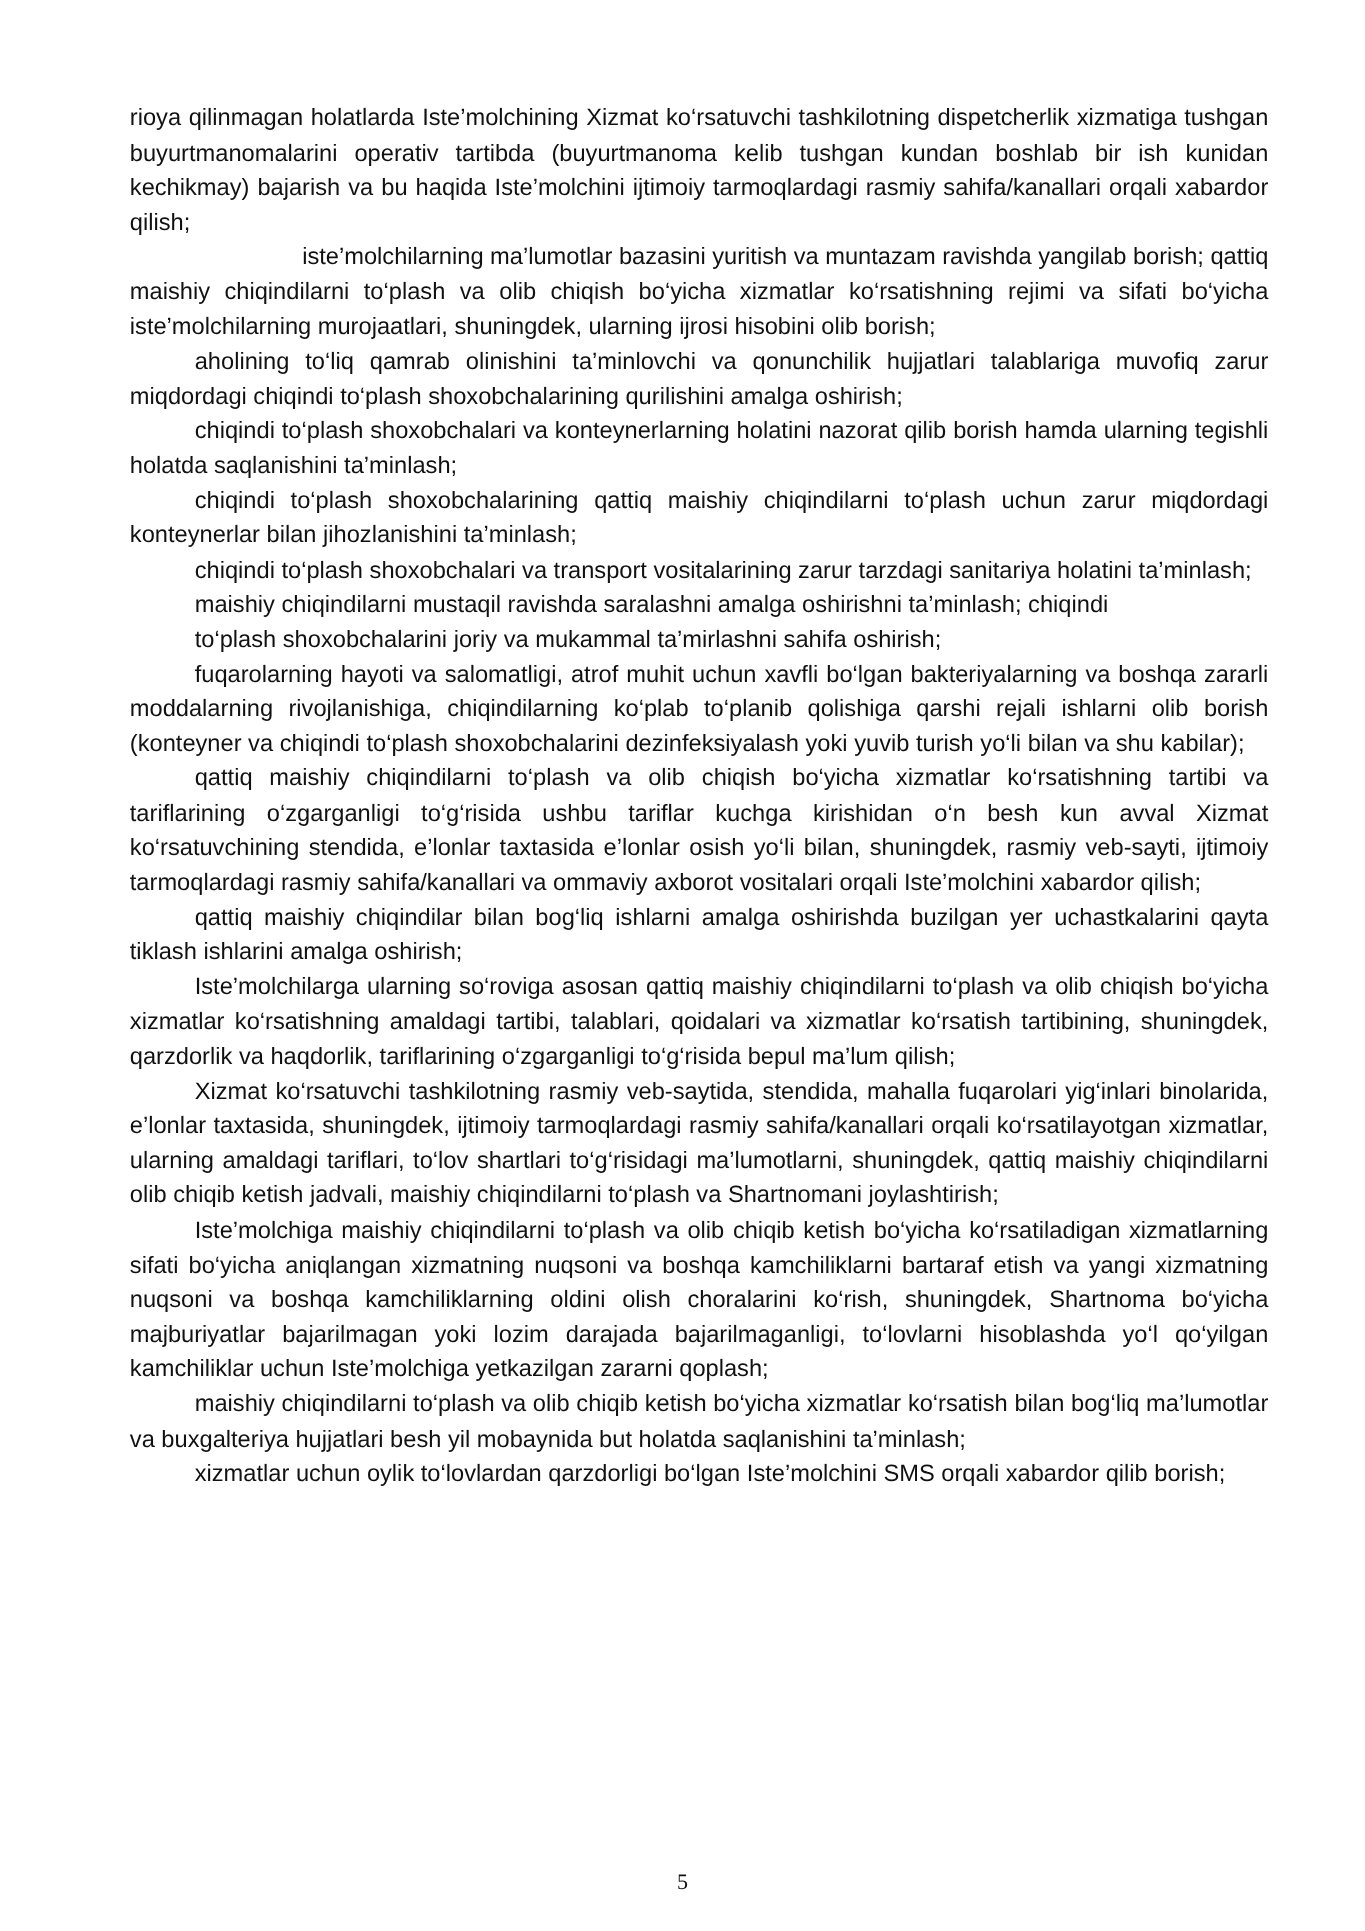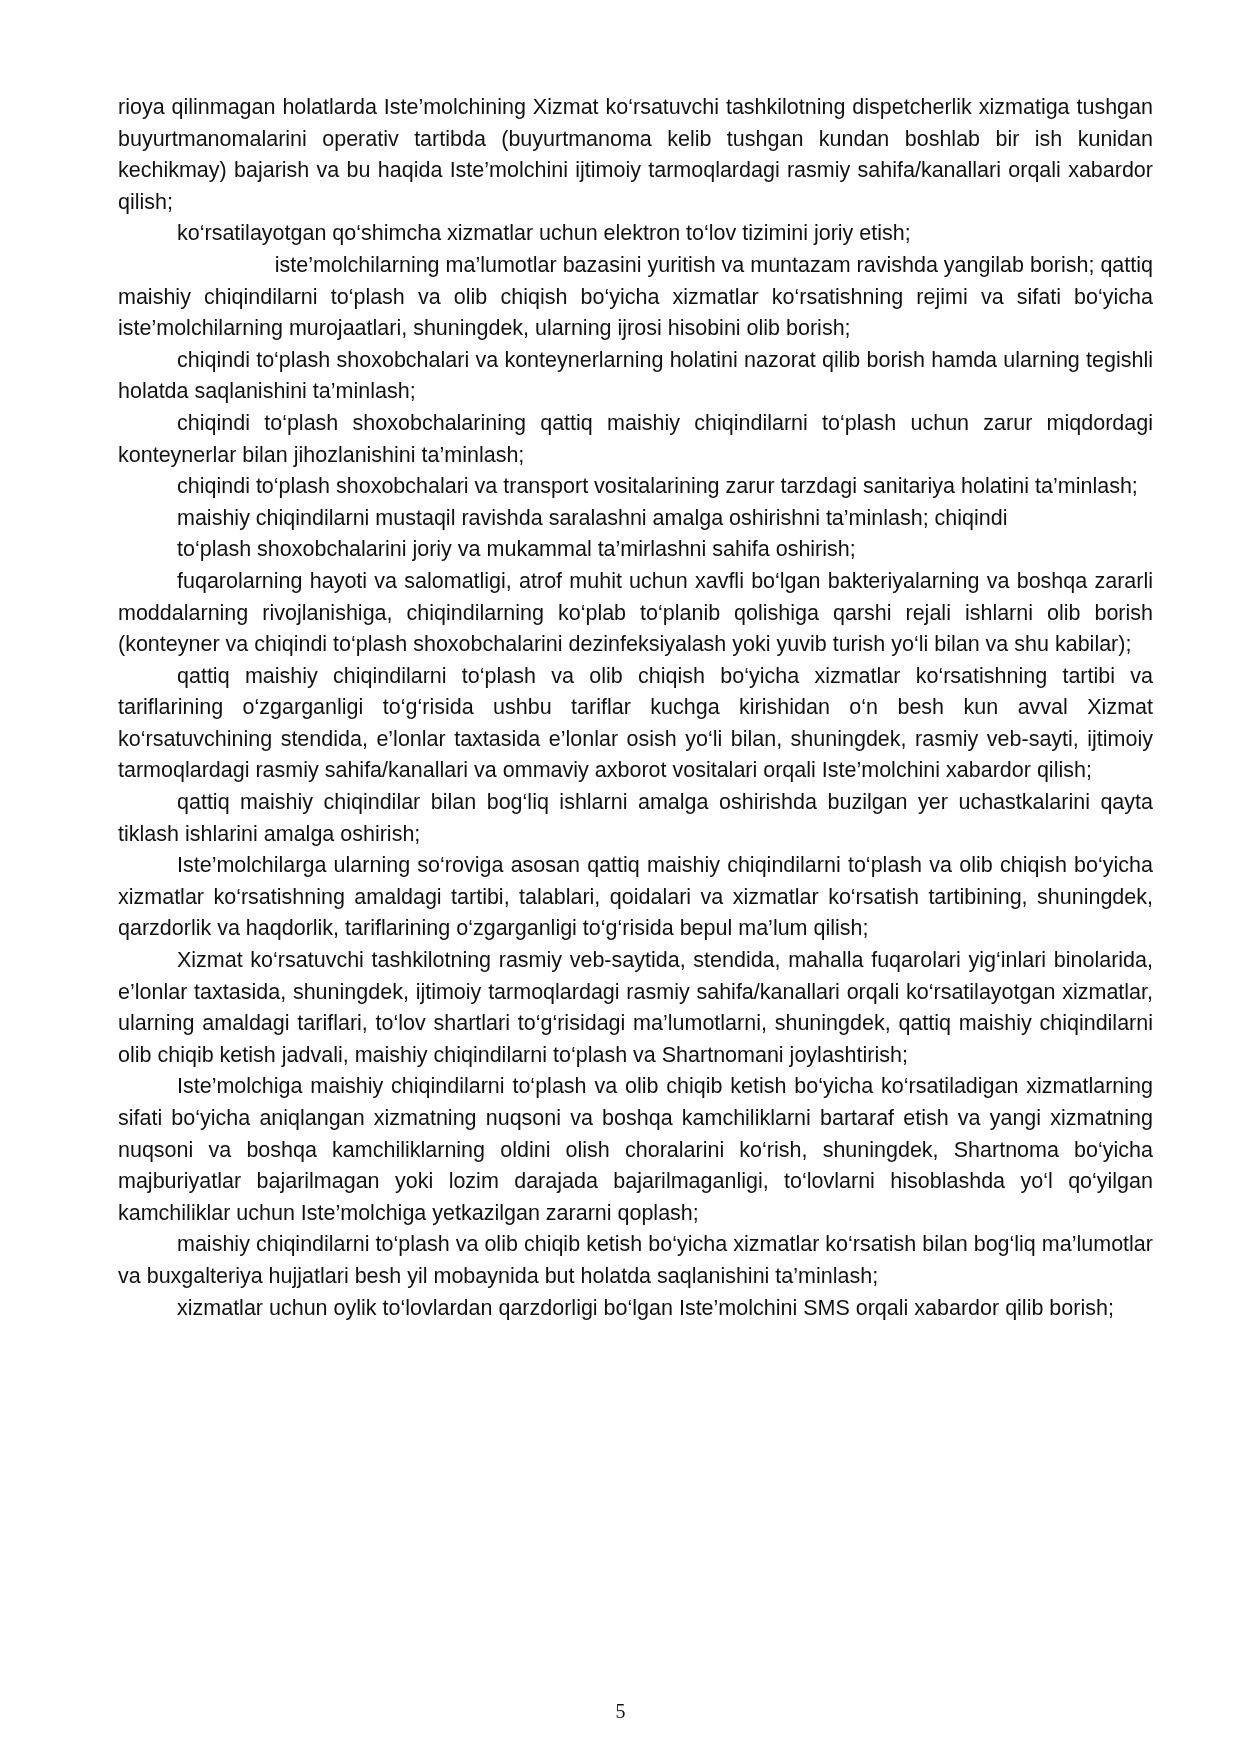--- a/index.html
+++ b/index.html
@@ -17,23 +17,23 @@
     text-align: center;
     font-family: "Liberation Serif", "DejaVu Serif", serif;
     font-size: 20px; color: #111111;
   }
 </style>
 </head>
 <body>
 
 <div class="page">
   <p class="para noindent">rioya qilinmagan holatlarda Iste’molchining Xizmat ko‘rsatuvchi tashkilotning dispetcherlik xizmatiga tushgan buyurtmanomalarini operativ tartibda (buyurtmanoma kelib tushgan kundan boshlab bir ish kunidan kechikmay) bajarish va bu haqida Iste’molchini ijtimoiy tarmoqlardagi rasmiy sahifa/kanallari orqali xabardor qilish;</p>
-  <p class="para">ko‘rsatilayotgan qo‘shimcha xizmatlar uchun elektron to‘lov tizimini joriy etish;</p>
   <p class="para" style="text-align:right">iste’molchilarning ma’lumotlar bazasini yuritish va muntazam ravishda yangilab borish; qattiq</p>
   <p class="para" style="text-indent:0;padding-left:0">maishiy chiqindilarni to‘plash va olib chiqish bo‘yicha xizmatlar ko‘rsatishning rejimi va sifati bo‘yicha iste’molchilarning murojaatlari, shuningdek, ularning ijrosi hisobini olib borish;</p>
+  <p class="para">aholining to‘liq qamrab olinishini ta’minlovchi va qonunchilik hujjatlari talablariga muvofiq zarur miqdordagi chiqindi to‘plash shoxobchalarining qurilishini amalga oshirish;</p>
   <p class="para">chiqindi to‘plash shoxobchalari va konteynerlarning holatini nazorat qilib borish hamda ularning tegishli holatda saqlanishini ta’minlash;</p>
   <p class="para">chiqindi to‘plash shoxobchalarining qattiq maishiy chiqindilarni to‘plash uchun zarur miqdordagi konteynerlar bilan jihozlanishini ta’minlash;</p>
   <p class="para">chiqindi to‘plash shoxobchalari va transport vositalarining zarur tarzdagi sanitariya holatini ta’minlash;</p>
   <p class="para" style="text-align:left">maishiy chiqindilarni mustaqil ravishda saralashni amalga oshirishni ta’minlash; chiqindi</p>
   <p class="para">to‘plash shoxobchalarini joriy va mukammal ta’mirlashni sahifa oshirish;</p>
   <p class="para">fuqarolarning hayoti va salomatligi, atrof muhit uchun xavfli bo‘lgan bakteriyalarning va boshqa zararli moddalarning rivojlanishiga, chiqindilarning ko‘plab to‘planib qolishiga qarshi rejali ishlarni olib borish (konteyner va chiqindi to‘plash shoxobchalarini dezinfeksiyalash yoki yuvib turish yo‘li bilan va shu kabilar);</p>
   <p class="para">qattiq maishiy chiqindilarni to‘plash va olib chiqish bo‘yicha xizmatlar ko‘rsatishning tartibi va tariflarining o‘zgarganligi to‘g‘risida ushbu tariflar kuchga kirishidan o‘n besh kun avval Xizmat ko‘rsatuvchining stendida, e’lonlar taxtasida e’lonlar osish yo‘li bilan, shuningdek, rasmiy veb-sayti, ijtimoiy tarmoqlardagi rasmiy sahifa/kanallari va ommaviy axborot vositalari orqali Iste’molchini xabardor qilish;</p>
   <p class="para">qattiq maishiy chiqindilar bilan bog‘liq ishlarni amalga oshirishda buzilgan yer uchastkalarini qayta tiklash ishlarini amalga oshirish;</p>
   <p class="para">Iste’molchilarga ularning so‘roviga asosan qattiq maishiy chiqindilarni to‘plash va olib chiqish bo‘yicha xizmatlar ko‘rsatishning amaldagi tartibi, talablari, qoidalari va xizmatlar ko‘rsatish tartibining, shuningdek, qarzdorlik va haqdorlik, tariflarining o‘zgarganligi to‘g‘risida bepul ma’lum qilish;</p>
   <p class="para">Xizmat ko‘rsatuvchi tashkilotning rasmiy veb-saytida, stendida, mahalla fuqarolari yig‘inlari binolarida, e’lonlar taxtasida, shuningdek, ijtimoiy tarmoqlardagi rasmiy sahifa/kanallari orqali ko‘rsatilayotgan xizmatlar, ularning amaldagi tariflari, to‘lov shartlari to‘g‘risidagi ma’lumotlarni, shuningdek, qattiq maishiy chiqindilarni olib chiqib ketish jadvali, maishiy chiqindilarni to‘plash va Shartnomani joylashtirish;</p>

